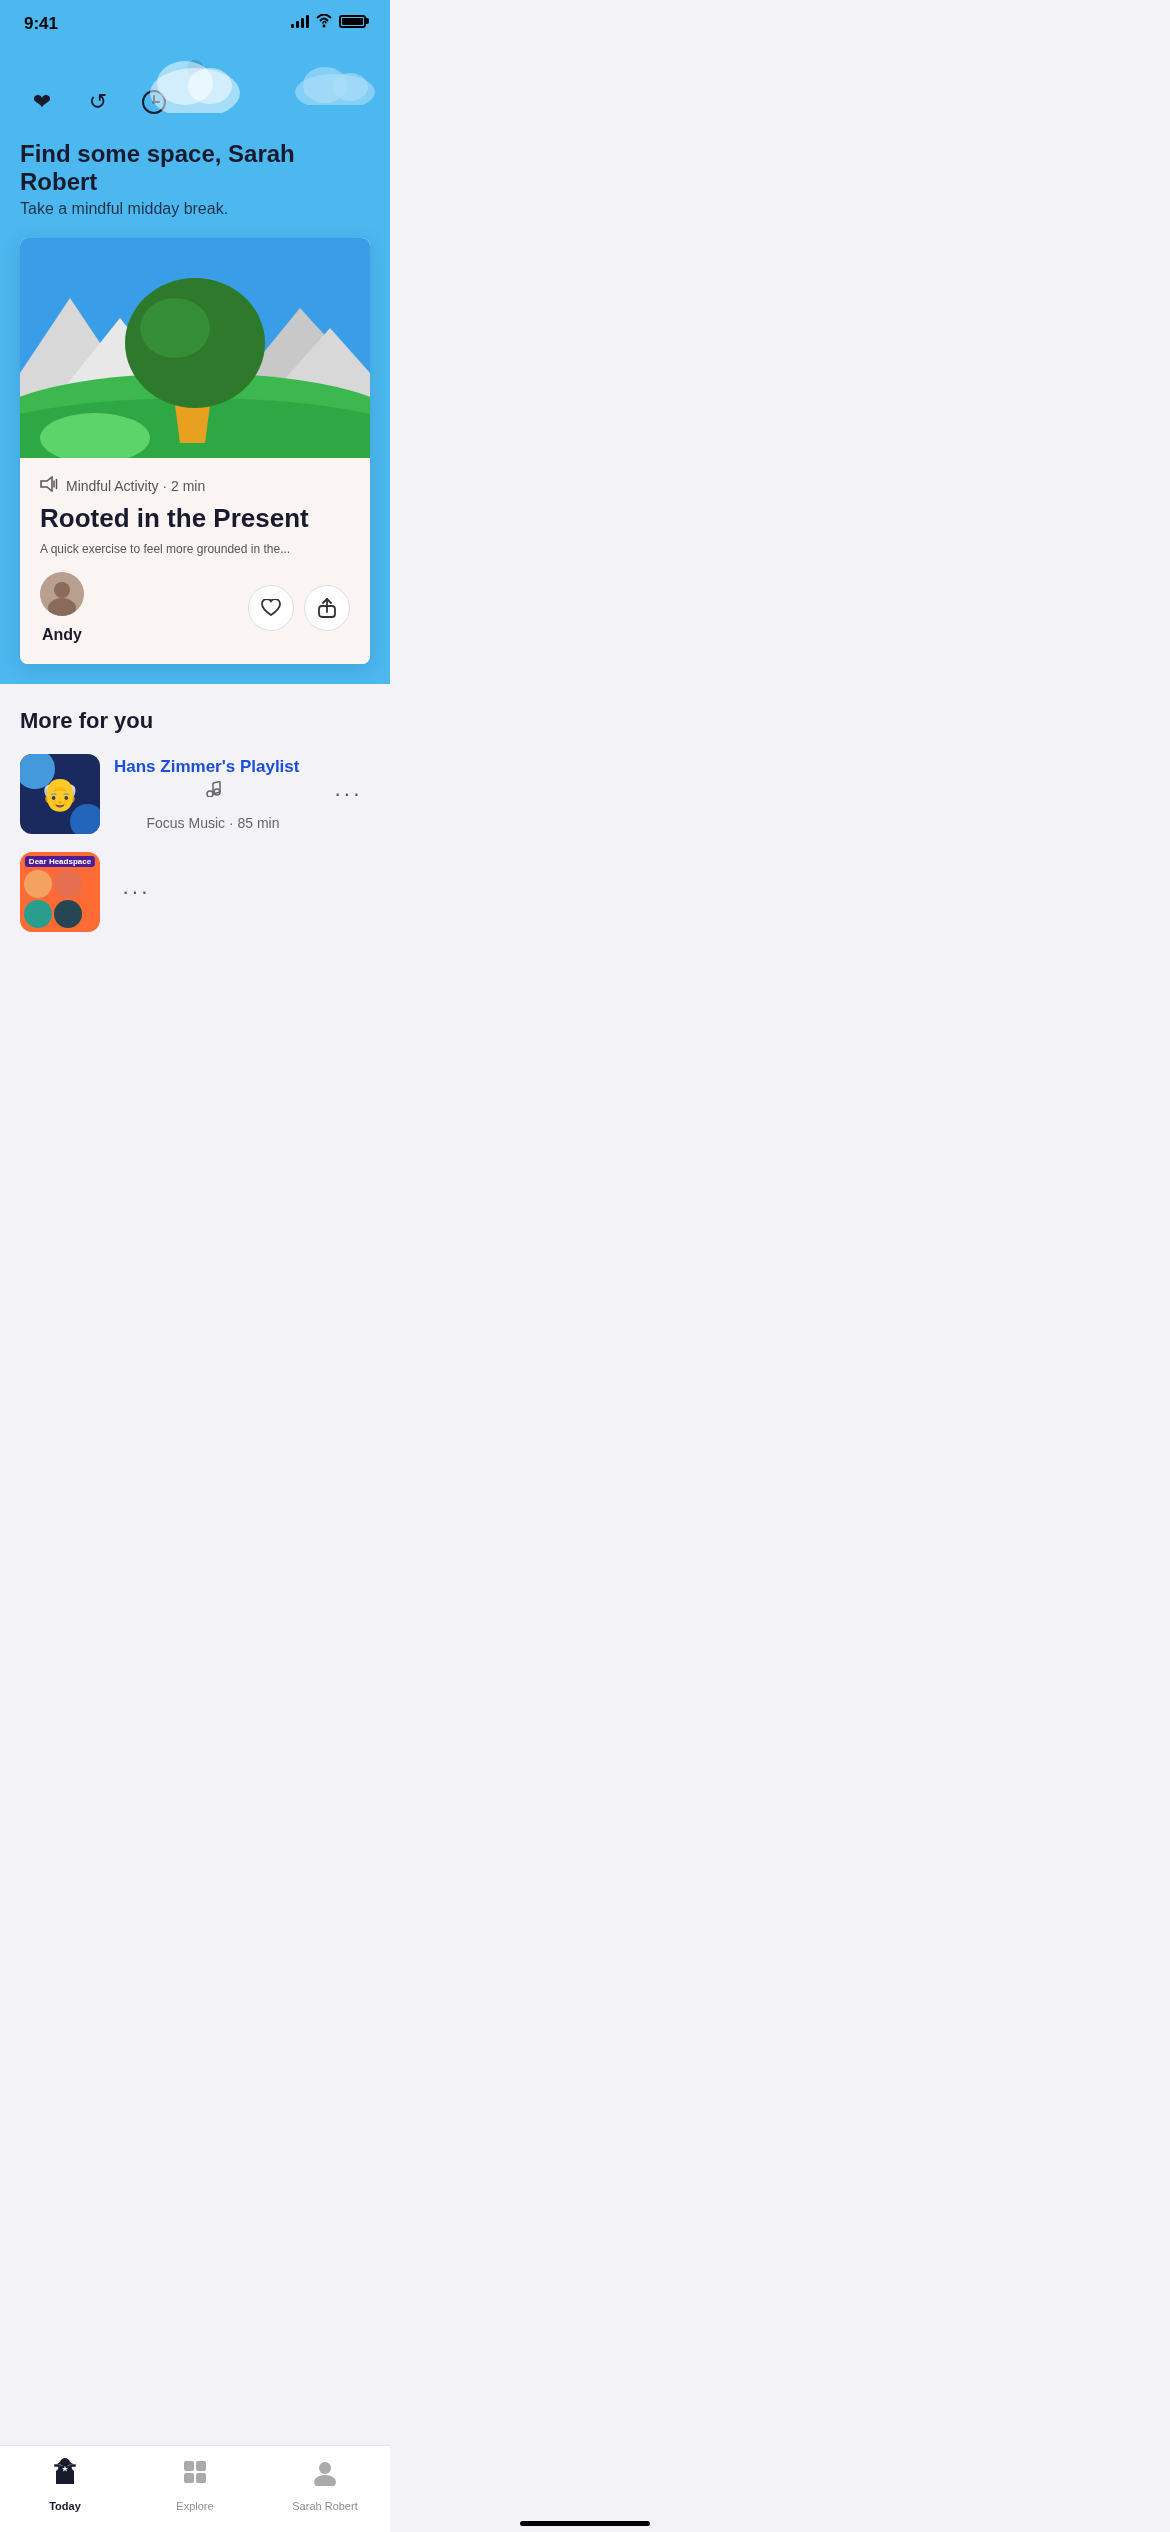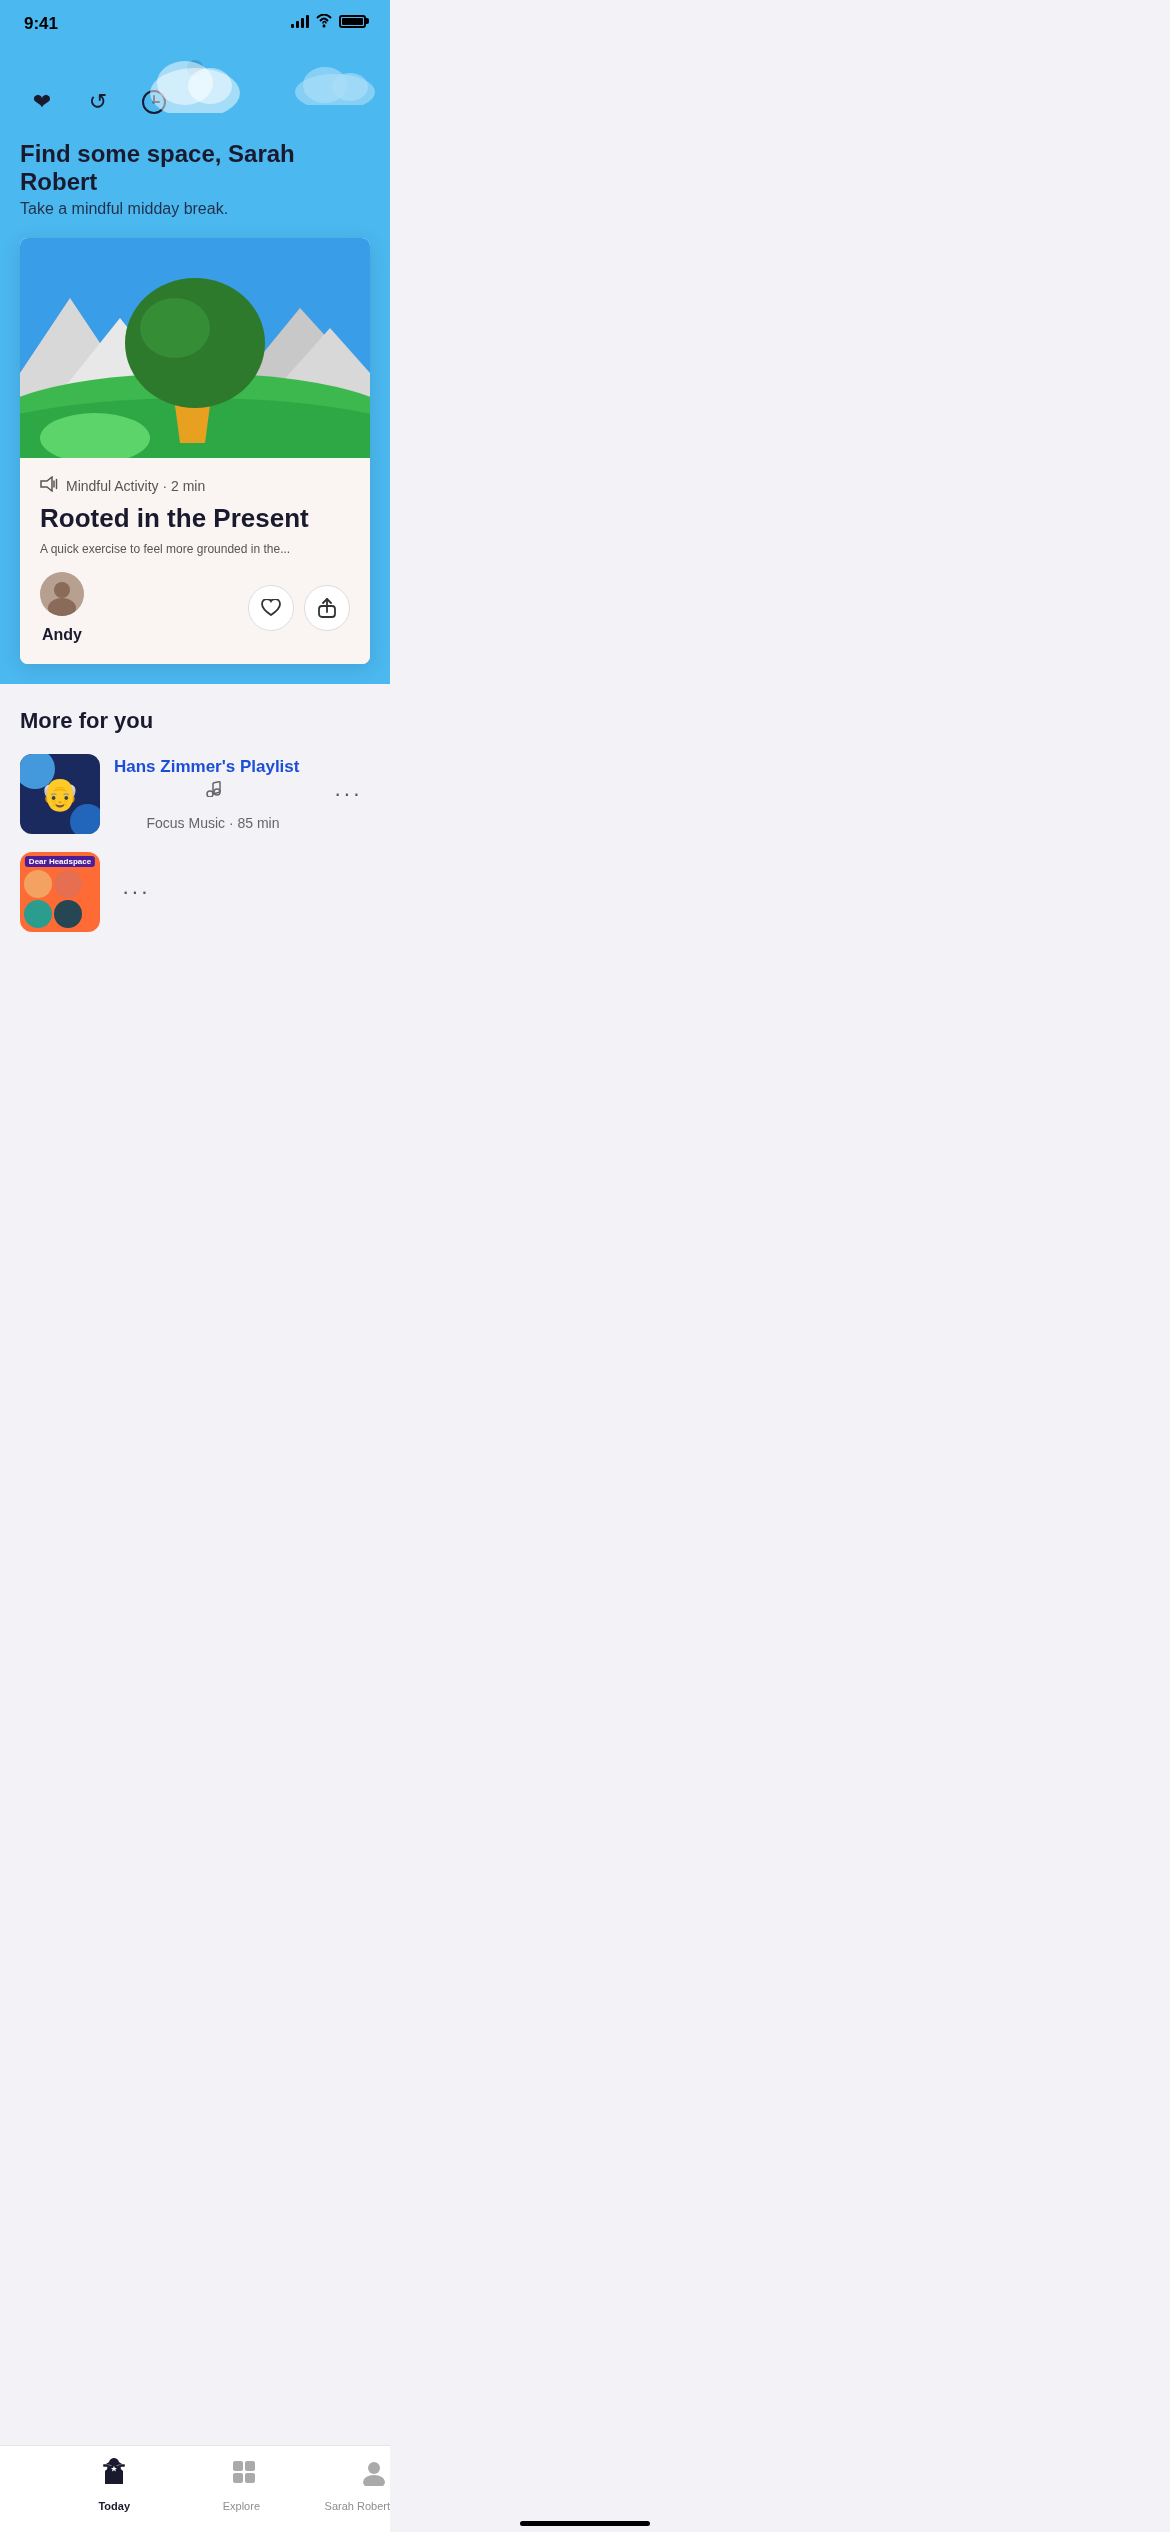--- a/index.html
+++ b/index.html
@@ -287,21 +287,21 @@
       display: flex;
       align-items: center;
       justify-content: space-around;
       padding: 10px 0 20px;
       z-index: 100;
     }
 
     .tab-item {
       display: flex;
       flex-direction: column;
-      align-items: flex-end;
+      align-items: center;
       gap: 12px;
       cursor: pointer;
       flex: 1;
     }
 
     .tab-icon {
       width: 32px;
       height: 32px;
       display: flex;
       align-items: center;

